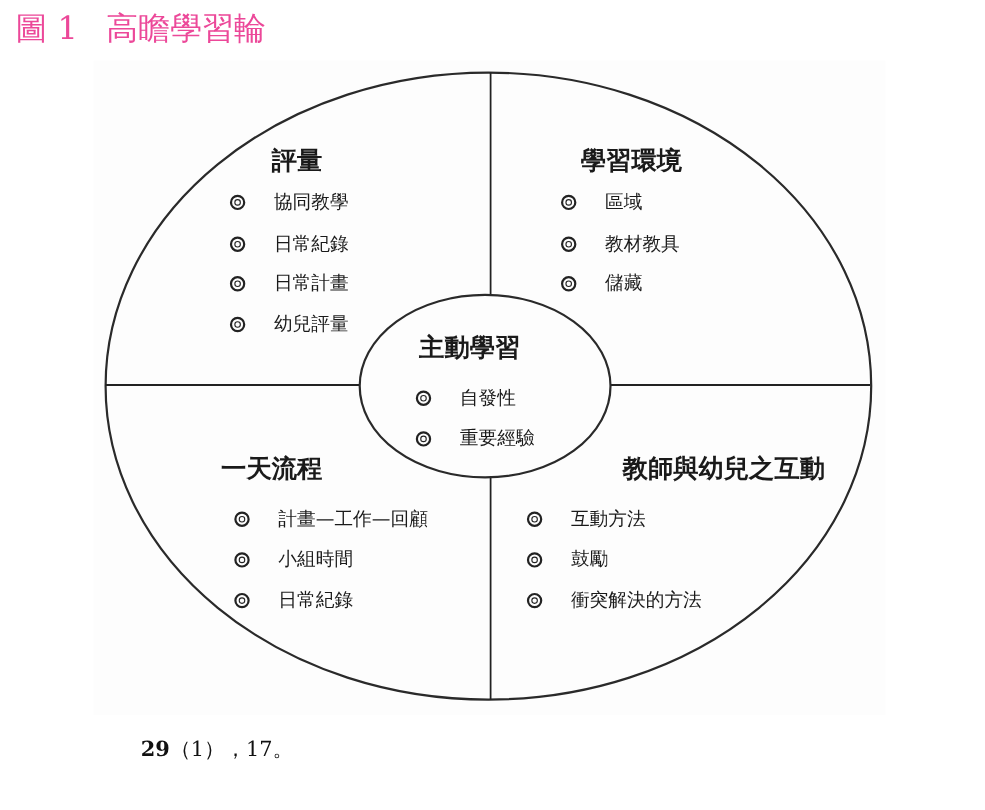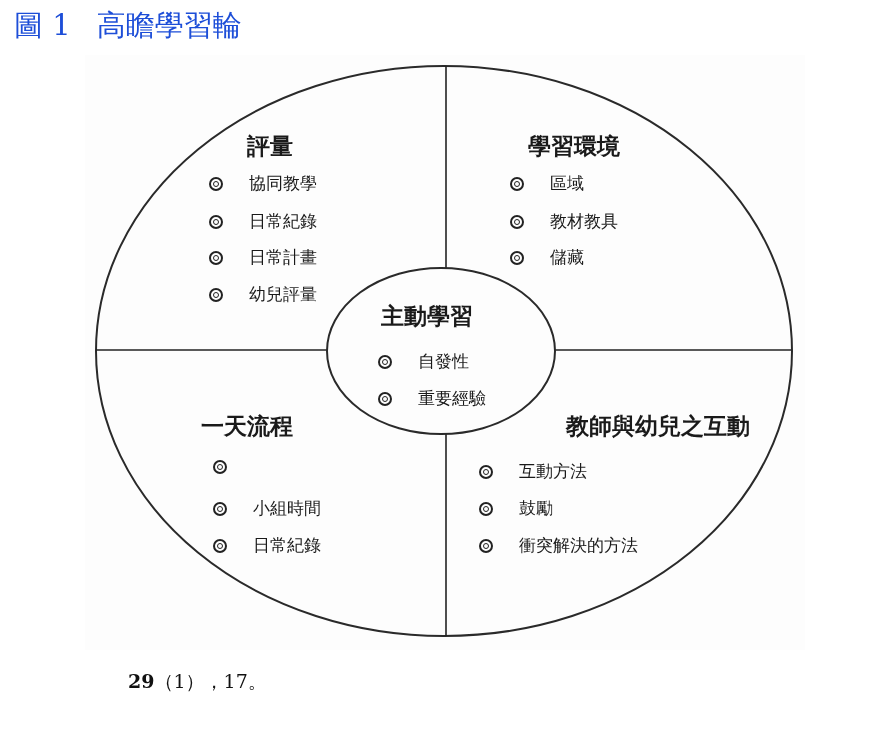--- a/index.html
+++ b/index.html
@@ -14,21 +14,21 @@
       overflow: hidden;
       font-family: "DejaVu Serif", "Liberation Serif", serif;
       color: #111;
     }
     .fig-title {
       position: absolute;
       left: 14px;
       top: 6px;
       font-size: 29px;
       font-family: "DejaVu Serif", "Liberation Serif", serif;
-      color: #1d4ed8;
+      color: #ec4899;
       letter-spacing: 0px;
       white-space: nowrap;
     }
     .fig-title .num {
       display: inline-block;
       margin-right: 26px;
     }
     .diagram-bg {
       position: absolute;
       left: 85px;
@@ -158,20 +158,21 @@
     <span>自發性</span>
 </div>
 <div class="label item" style="left:378px; top:387px;">
   <span class="bullet"></span>
     <span>重要經驗</span>
 </div>
 
 <div class="label quad-title" style="left:201px; top:411px;">一天流程</div>
 <div class="label item" style="left:213px; top:460px;">
   <span class="bullet"></span>
+    <span>計畫—工作—回顧</span>
 </div>
 <div class="label item" style="left:213px; top:497px;">
   <span class="bullet"></span>
     <span>小組時間</span>
 </div>
 <div class="label item" style="left:213px; top:534px;">
   <span class="bullet"></span>
     <span>日常紀錄</span>
 </div>
 

